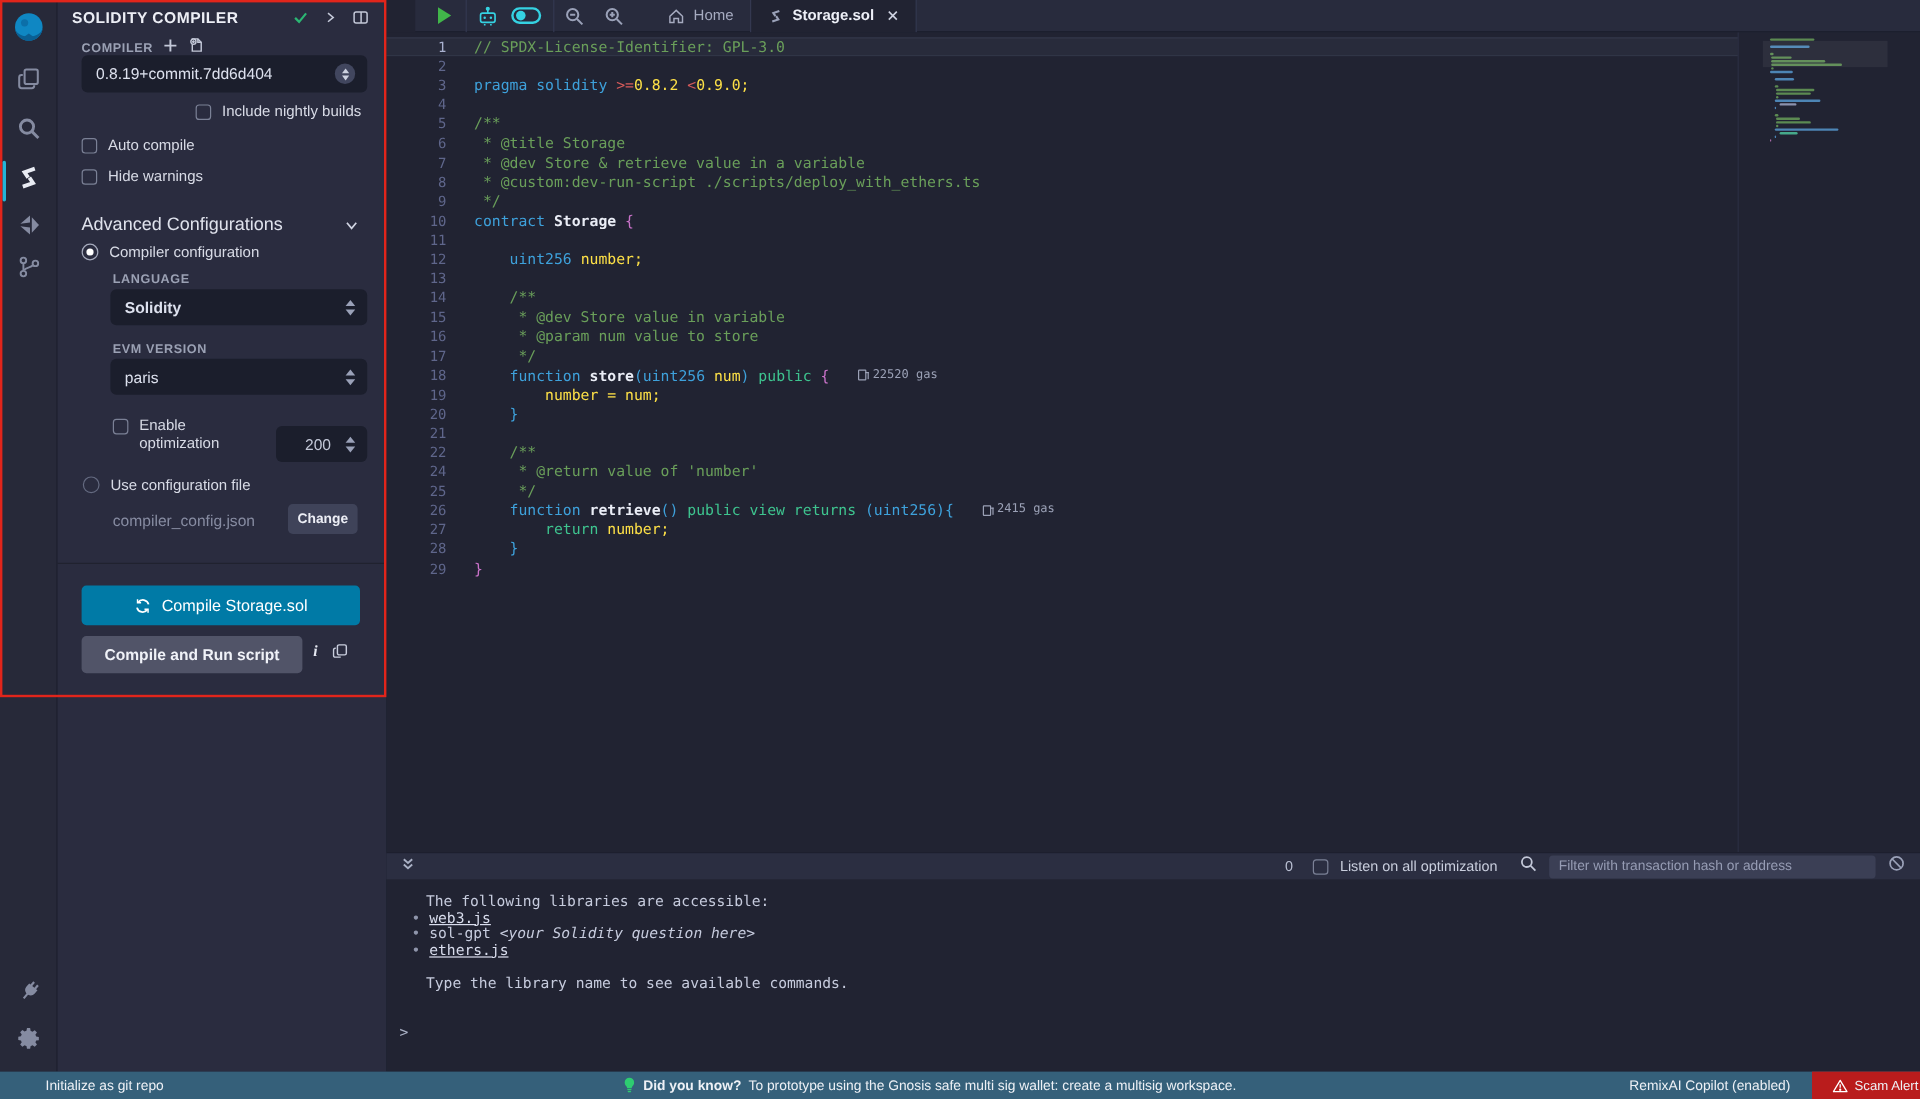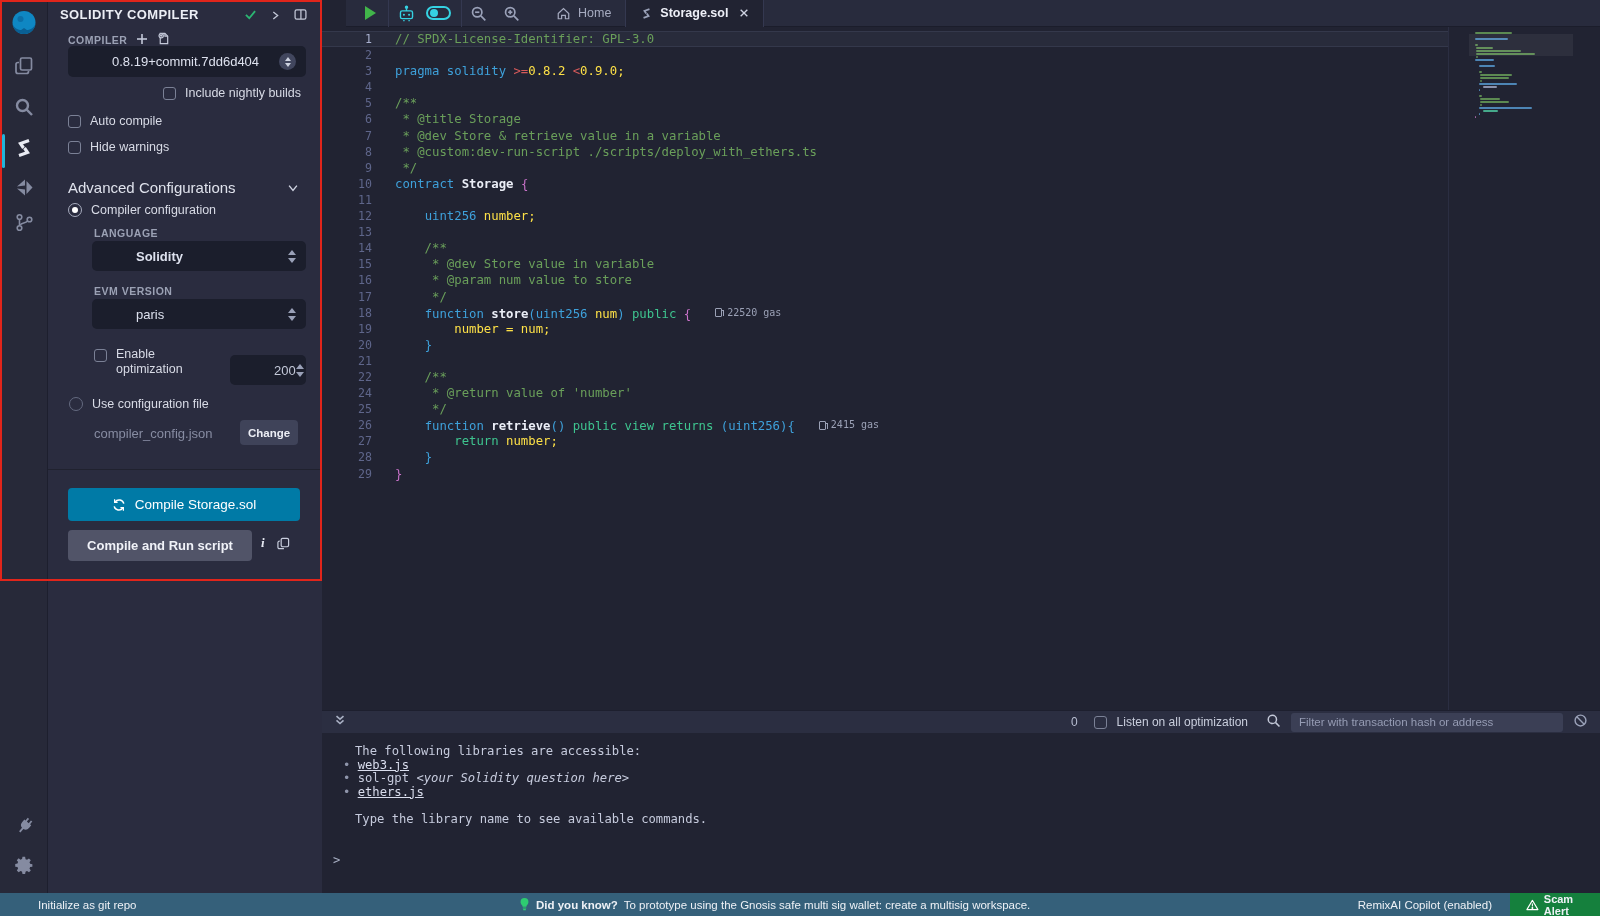--- a/index.html
+++ b/index.html
@@ -14,21 +14,21 @@
   .ib.white{color:#e9ebf3;}
   .active-pill{position:absolute;left:2px;top:134px;width:3px;height:34px;background:#22b5d8;border-radius:2px;}
 
   
   .sidepanel{position:absolute;left:48px;top:0;width:274px;height:893px;background:#2a2c3f;}
   .sp-title{position:absolute;left:12px;top:7px;font-size:13px;font-weight:bold;letter-spacing:.4px;color:#eceef5;}
   .sp-hicons{position:absolute;right:14px;top:7px;display:flex;gap:11px;align-items:center;}
   .microlabel{position:absolute;font-size:10.5px;letter-spacing:.5px;color:#9ba1b4;font-weight:bold;}
   .lbl-row{position:absolute;left:20px;top:31px;display:flex;align-items:center;gap:9px;}
   .sel{position:absolute;background:#1b1e2c;border-radius:5px;color:#dde1ee;font-size:13px;display:flex;align-items:center;padding:0 10px 0 12px;height:30px;}
-  .sel .grow{flex:1;margin-left:32px;}
+  .sel .grow{flex:1;}
   .updown{display:flex;flex-direction:column;gap:3px;align-items:center;}
   .tri-up{width:0;height:0;border-left:4px solid transparent;border-right:4px solid transparent;border-bottom:5px solid #9aa1b8;}
   .tri-dn{width:0;height:0;border-left:4px solid transparent;border-right:4px solid transparent;border-top:5px solid #9aa1b8;}
   .circle-spin{width:17px;height:17px;border-radius:50%;background:#41465e;display:flex;flex-direction:column;gap:2px;align-items:center;justify-content:center;}
   .circle-spin .tri-up{border-bottom-color:#cdd2e0;border-left-width:3px;border-right-width:3px;border-bottom-width:4px;}
   .circle-spin .tri-dn{border-top-color:#cdd2e0;border-left-width:3px;border-right-width:3px;border-top-width:4px;}
   .cb{width:13px;height:13px;border:1px solid #7b8196;border-radius:3px;background:transparent;flex:none;}
   .cblabel{font-size:12.5px;color:#d8dbe6;}
   .radio{width:14px;height:14px;border:1px solid #a6abbd;border-radius:50%;flex:none;display:flex;align-items:center;justify-content:center;}
   .radio.on::after{content:'';width:6px;height:6px;border-radius:50%;background:#ffffff;}
@@ -94,21 +94,21 @@
   .tblank{height:13.6px;}
   .prompt{margin-top:27px;padding-left:11px;color:#a9b0c4;line-height:13.6px;}
 
   
   .statusbar{position:absolute;left:0;bottom:0;width:1600px;height:23px;background:#35607A;display:flex;align-items:center;color:#eef1f6;font-size:11.5px;}
   .sb-left{margin-left:38px;}
   .sb-tip{position:absolute;left:519px;display:flex;align-items:center;gap:6px;}
   .sb-tip b{font-weight:bold;}
   .sb-right{margin-left:auto;display:flex;align-items:center;}
   .sb-copilot{margin-right:18px;}
-  .sb-scam{height:23px;width:90px;background:#15803d;display:flex;align-items:center;justify-content:center;gap:5px;font-size:11px;font-weight:bold;padding-left:16px;}
+  .sb-scam{height:23px;width:90px;background:#b91c1c;display:flex;align-items:center;justify-content:center;gap:5px;font-size:11px;font-weight:normal;padding-left:16px;}
 
   
   .annotation{position:absolute;left:0;top:0;width:322px;height:581px;border:2px solid #e1251b;z-index:60;pointer-events:none;}
 </style>
 </head>
 <body>
 
 <div id="app">
 
   <div class="iconbar">

